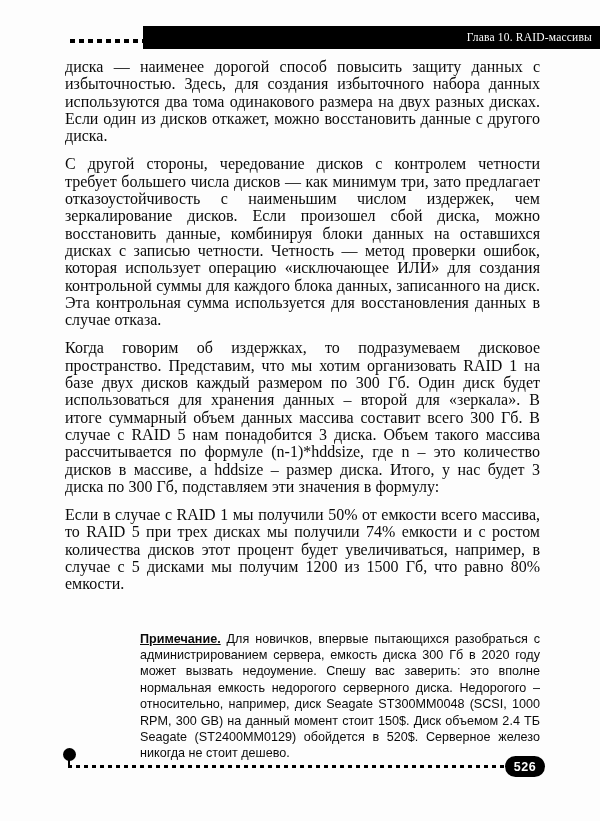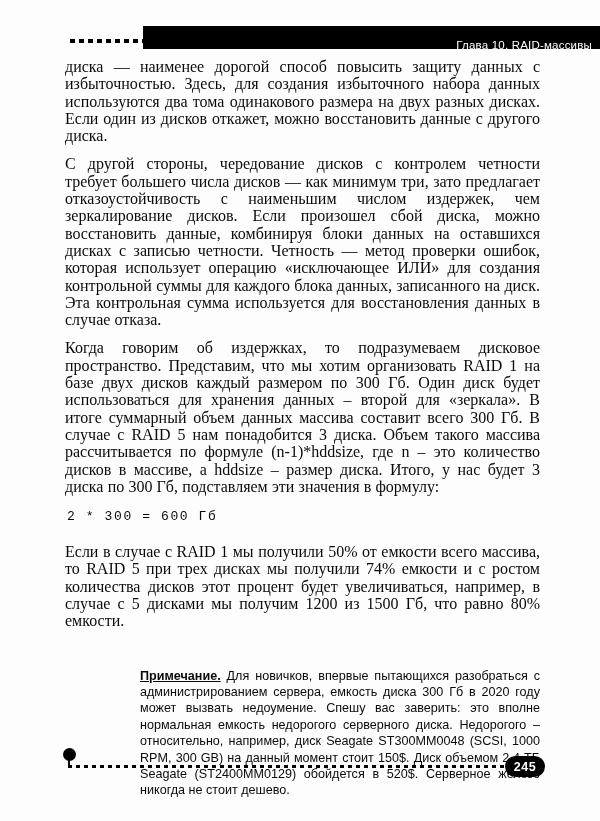--- a/index.html
+++ b/index.html
@@ -48,26 +48,25 @@
     right: 0px;
     top: 0px;
     height: 23px;
     background: #000000;
   }
   .header-title {
     position: absolute;
     right: 8px;
     top: 3px;
     color: #ffffff;
-    font-family: Liberation Sans, sans-serif;
+    font-family: Liberation Serif, serif;
     font-size: 11.5px;
     letter-spacing: 0.2px;
     white-space: nowrap;
     line-height: 17px;
-    margin-top: 8px;
   }
 
   
   .content {
     position: absolute;
     left: 65px;
     top: 58px;
     width: 475px;
   }
 
@@ -175,29 +174,28 @@
   </div>
 
   <div class="content">
 
     <p class="body-par">диска — наименее дорогой способ повысить защиту данных с избыточностью. Здесь, для создания избыточного набора данных используются два тома одинакового размера на двух разных дисках. Если один из дисков откажет, можно восстановить данные с другого диска.</p>
 
     <p class="body-par">С другой стороны, чередование дисков с контролем четности требует большего числа дисков — как минимум три, зато предлагает отказоустойчивость с наименьшим числом издержек, чем зеркалирование дисков. Если произошел сбой диска, можно восстановить данные, комбинируя блоки данных на оставшихся дисках с записью четности. Четность — метод проверки ошибок, которая использует операцию «исключающее ИЛИ» для создания контрольной суммы для каждого блока данных, записанного на диск. Эта контрольная сумма используется для восстановления данных в случае отказа.</p>
 
     <p class="body-par">Когда говорим об издержках, то подразумеваем дисковое пространство. Представим, что мы хотим организовать RAID 1 на базе двух дисков каждый размером по 300 Гб. Один диск будет использоваться для хранения данных – второй для «зеркала». В итоге суммарный объем данных массива составит всего 300 Гб. В случае с RAID 5 нам понадобится 3 диска. Объем такого массива рассчитывается по формуле (n-1)*hddsize, где n – это количество дисков в массиве, a hddsize – размер диска. Итого, у нас будет 3 диска по 300 Гб, подставляем эти значения в формулу:</p>
 
-    <pre class="code-line">2 * 300 = 600 Гб</pre>
 
     <p class="body-par">Если в случае с RAID 1 мы получили 50% от емкости всего массива, то RAID 5 при трех дисках мы получили 74% емкости и с ростом количества дисков этот процент будет увеличиваться, например, в случае с 5 дисками мы получим 1200 из 1500 Гб, что равно 80% емкости.</p>
 
     <div class="note">
       <b class="note-label">Примечание.</b><span> Для новичков, впервые пытающихся разобраться с администрированием сервера, емкость диска 300 Гб в 2020 году может вызвать недоумение. Спешу вас заверить: это вполне нормальная емкость недорогого серверного диска. Недорогого – относительно, например, диск Seagate ST300MM0048 (SCSI, 1000 RPM, 300 GB) на данный момент стоит 150$. Диск объемом 2.4 ТБ Seagate (ST2400MM0129) обойдется в 520$. Серверное железо никогда не стоит дешево.</span>
     </div>
 
   </div>
 
   <div class="footer">
     <div class="footer-balloon"></div>
     <div class="footer-dashes"></div>
-    <div class="page-number">245</div>
+    <div class="page-number">526</div>
   </div>
 
 </div>
 
 </body></html>

